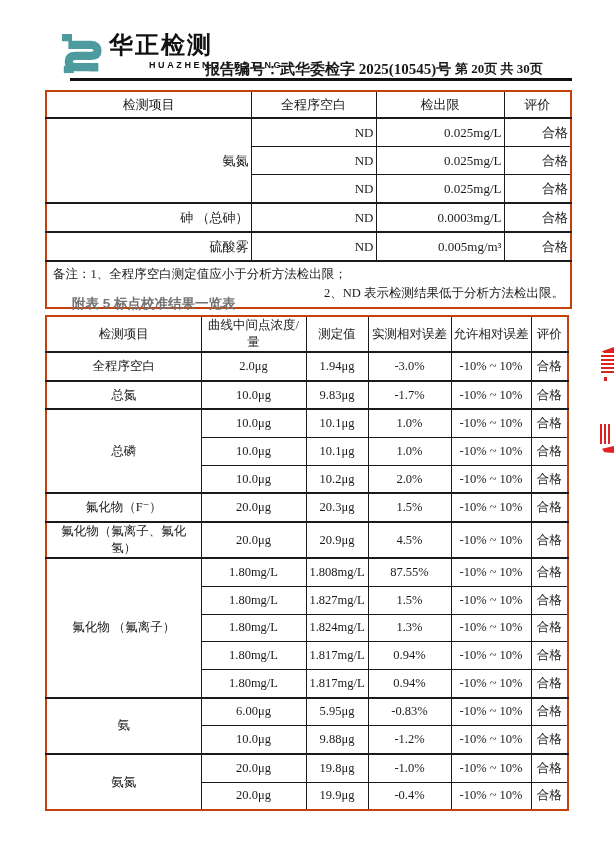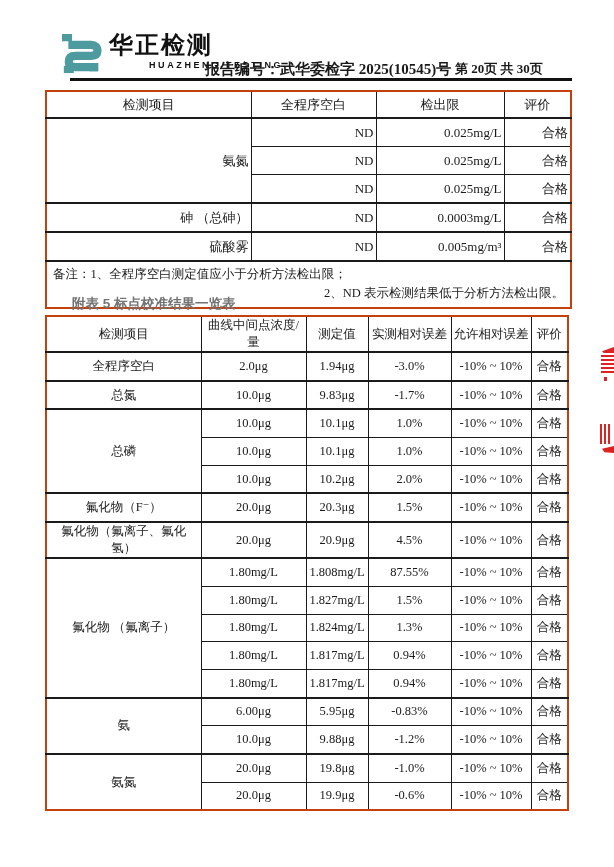--- a/index.html
+++ b/index.html
@@ -262,21 +262,21 @@
           <td rowspan="2" class="group-start">氨氮</td>
           <td class="group-start">20.0μg</td>
           <td class="group-start">19.8μg</td>
           <td class="group-start">-1.0%</td>
           <td class="group-start">-10% ~ 10%</td>
           <td class="group-start">合格</td>
         </tr>
         <tr>
           <td>20.0μg</td>
           <td>19.9μg</td>
-          <td>-0.6%</td>
+          <td>-0.4%</td>
           <td>-10% ~ 10%</td>
           <td>合格</td>
         </tr>
       </tbody>
   </table>
 
   <div>
     <div class="seal-frag frag-a"></div>
     <div class="seal-frag frag-b"></div>
     <div class="seal-frag frag-c"></div>

